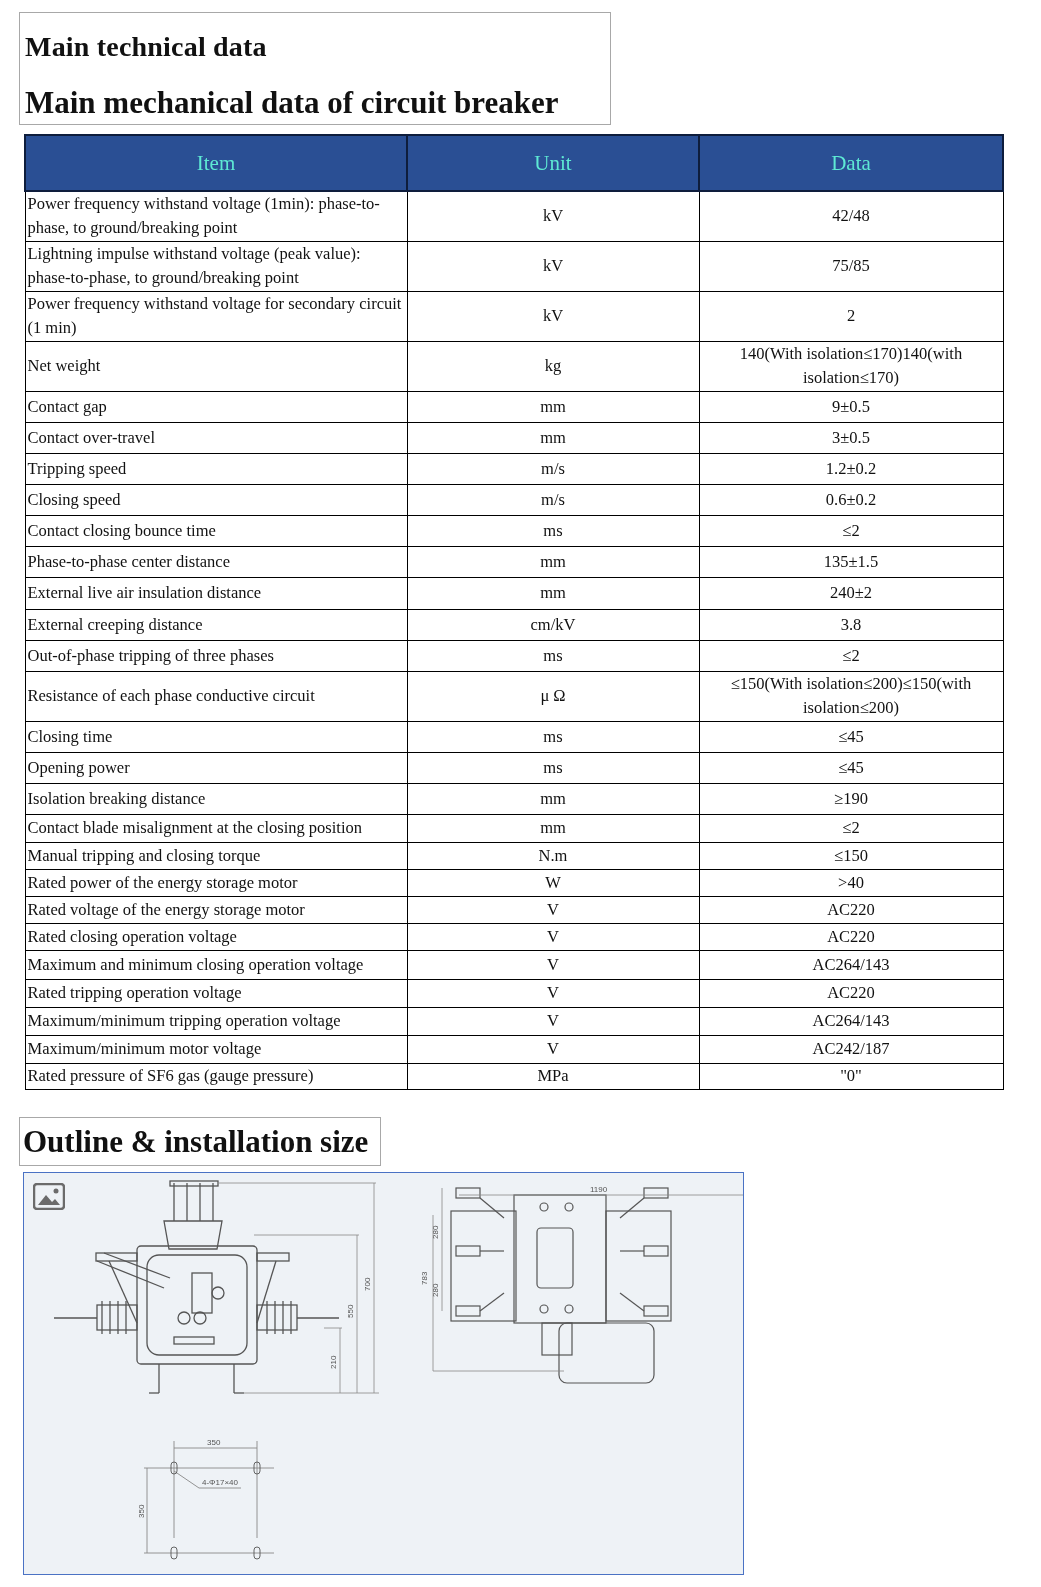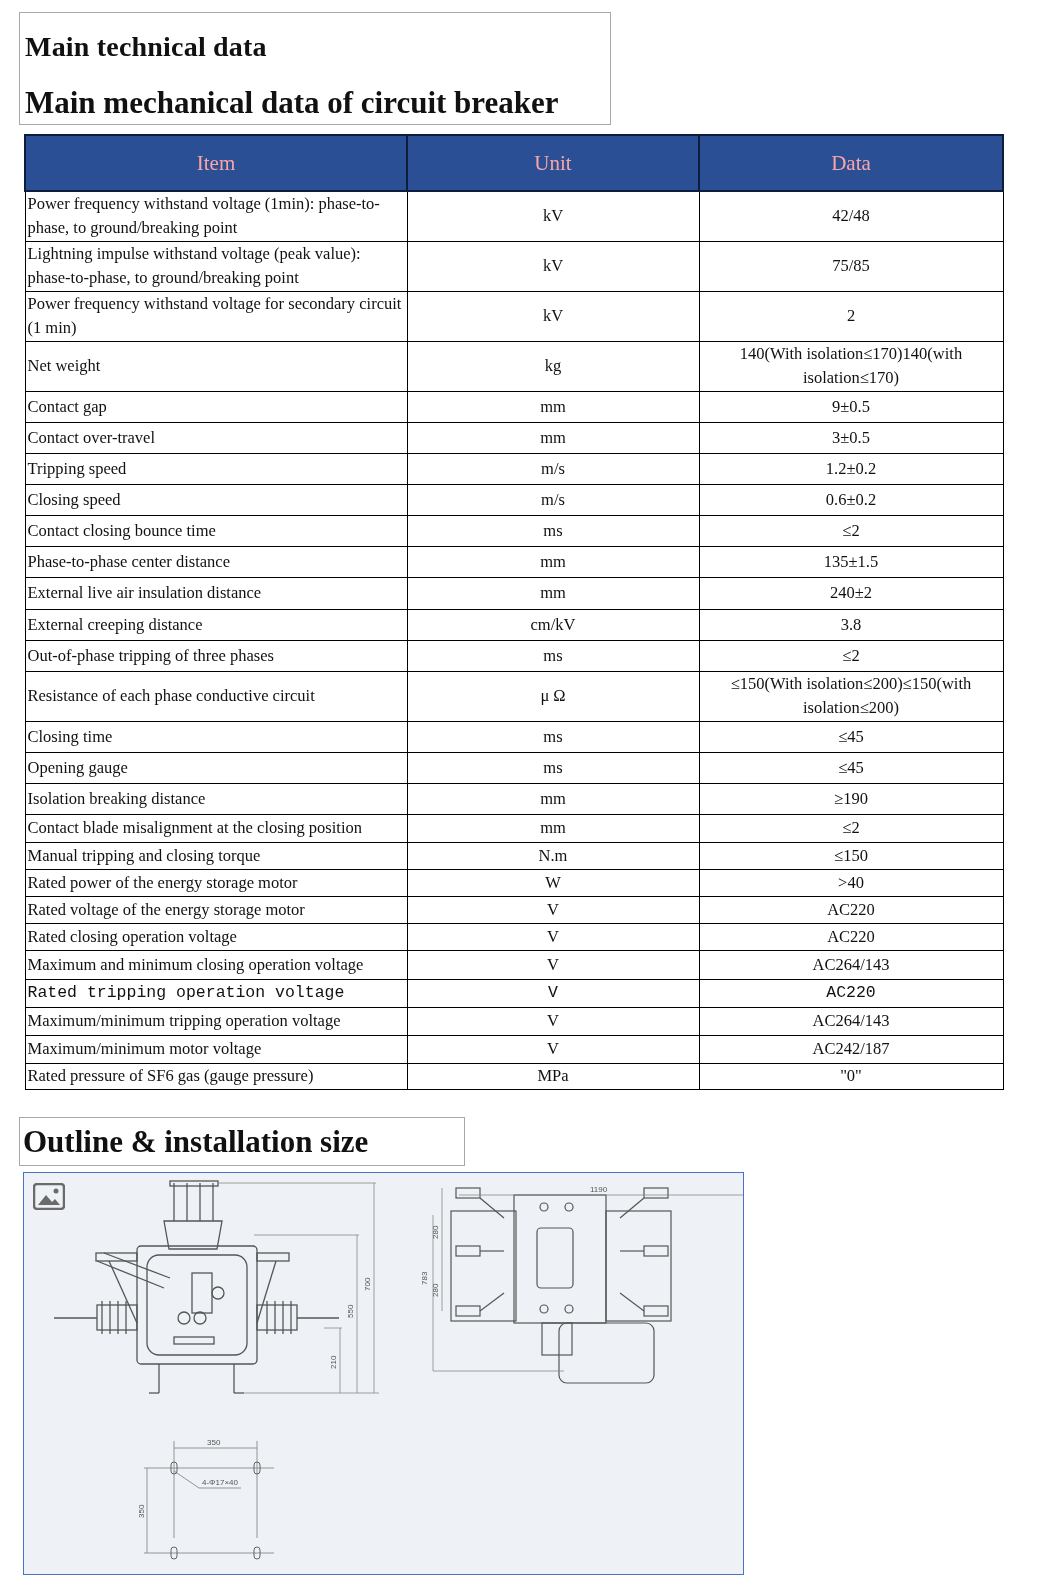--- a/index.html
+++ b/index.html
@@ -1,26 +1,26 @@
 <!DOCTYPE html>
 <html><head>
 <meta charset="utf-8">
 <style>
   html, body { margin:0; padding:0; background:#ffffff; }
   body { width:1041px; height:1587px; position:relative; font-family:"Liberation Serif", "DejaVu Serif", serif; color:#111; overflow:hidden; }
   .title-box { position:absolute; left:19px; top:12px; width:592px; height:113px; border:1px solid #a8a8a8; box-sizing:border-box; background:#fff; }
   .h1 { position:absolute; left:5px; top:4px; font-size:28px; font-weight:bold; line-height:60px; letter-spacing:0.2px; }
   .h2 { position:absolute; left:5px; top:70px; font-size:31px; font-weight:bold; line-height:40px; white-space:nowrap; }
   table.spec { position:absolute; left:24px; top:134px; width:978px; border-collapse:collapse; table-layout:fixed; font-size:16.5px; }
-  table.spec th { background:#2a4f94; color:#fca5a5; font-weight:normal; font-size:21px; height:52px; border:2px solid #0e1d3c; text-align:center; }
+  table.spec th { background:#2a4f94; color:#5eead4; font-weight:normal; font-size:21px; height:52px; border:2px solid #0e1d3c; text-align:center; }
   table.spec td { border:1px solid #000; padding:0 2px; line-height:24px; vertical-align:middle; }
   table.spec td.c { text-align:center; }
   table.spec td.l { text-align:left; }
   .col1 { width:382px; } .col2 { width:292px; } .col3 { width:304px; }
-  .outline-box { position:absolute; left:19px; top:1117px; width:446px; height:49px; border:1px solid #a8a8a8; box-sizing:border-box; background:#fff; }
+  .outline-box { position:absolute; left:19px; top:1117px; width:362px; height:49px; border:1px solid #a8a8a8; box-sizing:border-box; background:#fff; }
   .outline-title { position:absolute; left:3px; top:4px; font-size:31px; font-weight:bold; line-height:40px; white-space:nowrap; }
   .drawing { position:absolute; left:23px; top:1172px; width:721px; height:403px; box-sizing:border-box; border:1px solid #4a72c4; background:#eef2f6; overflow:hidden; }
   .img-icon { position:absolute; left:9px; top:10px; width:32px; height:27px; }
   svg.dw { position:absolute; left:0; top:0; }
   .dim { font-family:"Liberation Sans", sans-serif; font-size:8px; fill:#555; }
 </style>
 </head>
 <body>
 
 <div class="title-box">
@@ -111,21 +111,21 @@
         <td class="l">Resistance of each phase conductive circuit</td>
         <td class="c">μ Ω</td>
         <td class="c">≤150(With isolation≤200)≤150(with isolation≤200)</td>
       </tr>
       <tr style="height: 31px;">
         <td class="l">Closing time</td>
         <td class="c">ms</td>
         <td class="c">≤45</td>
       </tr>
       <tr style="height: 31px;">
-        <td class="l">Opening gauge</td>
+        <td class="l">Opening power</td>
         <td class="c">ms</td>
         <td class="c">≤45</td>
       </tr>
       <tr style="height: 31px;">
         <td class="l">Isolation breaking distance</td>
         <td class="c">mm</td>
         <td class="c">≥190</td>
       </tr>
       <tr style="height: 28px;">
         <td class="l">Contact blade misalignment at the closing position</td>
@@ -150,21 +150,21 @@
       <tr style="height: 27px;">
         <td class="l">Rated closing operation voltage</td>
         <td class="c">V</td>
         <td class="c">AC220</td>
       </tr>
       <tr style="height: 29px;">
         <td class="l">Maximum and minimum closing operation voltage</td>
         <td class="c">V</td>
         <td class="c">AC264/143</td>
       </tr>
-      <tr style="height: 28px; font-family: Liberation Mono, monospace;">
+      <tr style="height: 28px;">
         <td class="l">Rated tripping operation voltage</td>
         <td class="c">V</td>
         <td class="c">AC220</td>
       </tr>
       <tr style="height: 28px;">
         <td class="l">Maximum/minimum tripping operation voltage</td>
         <td class="c">V</td>
         <td class="c">AC264/143</td>
       </tr>
       <tr style="height: 28px;">

